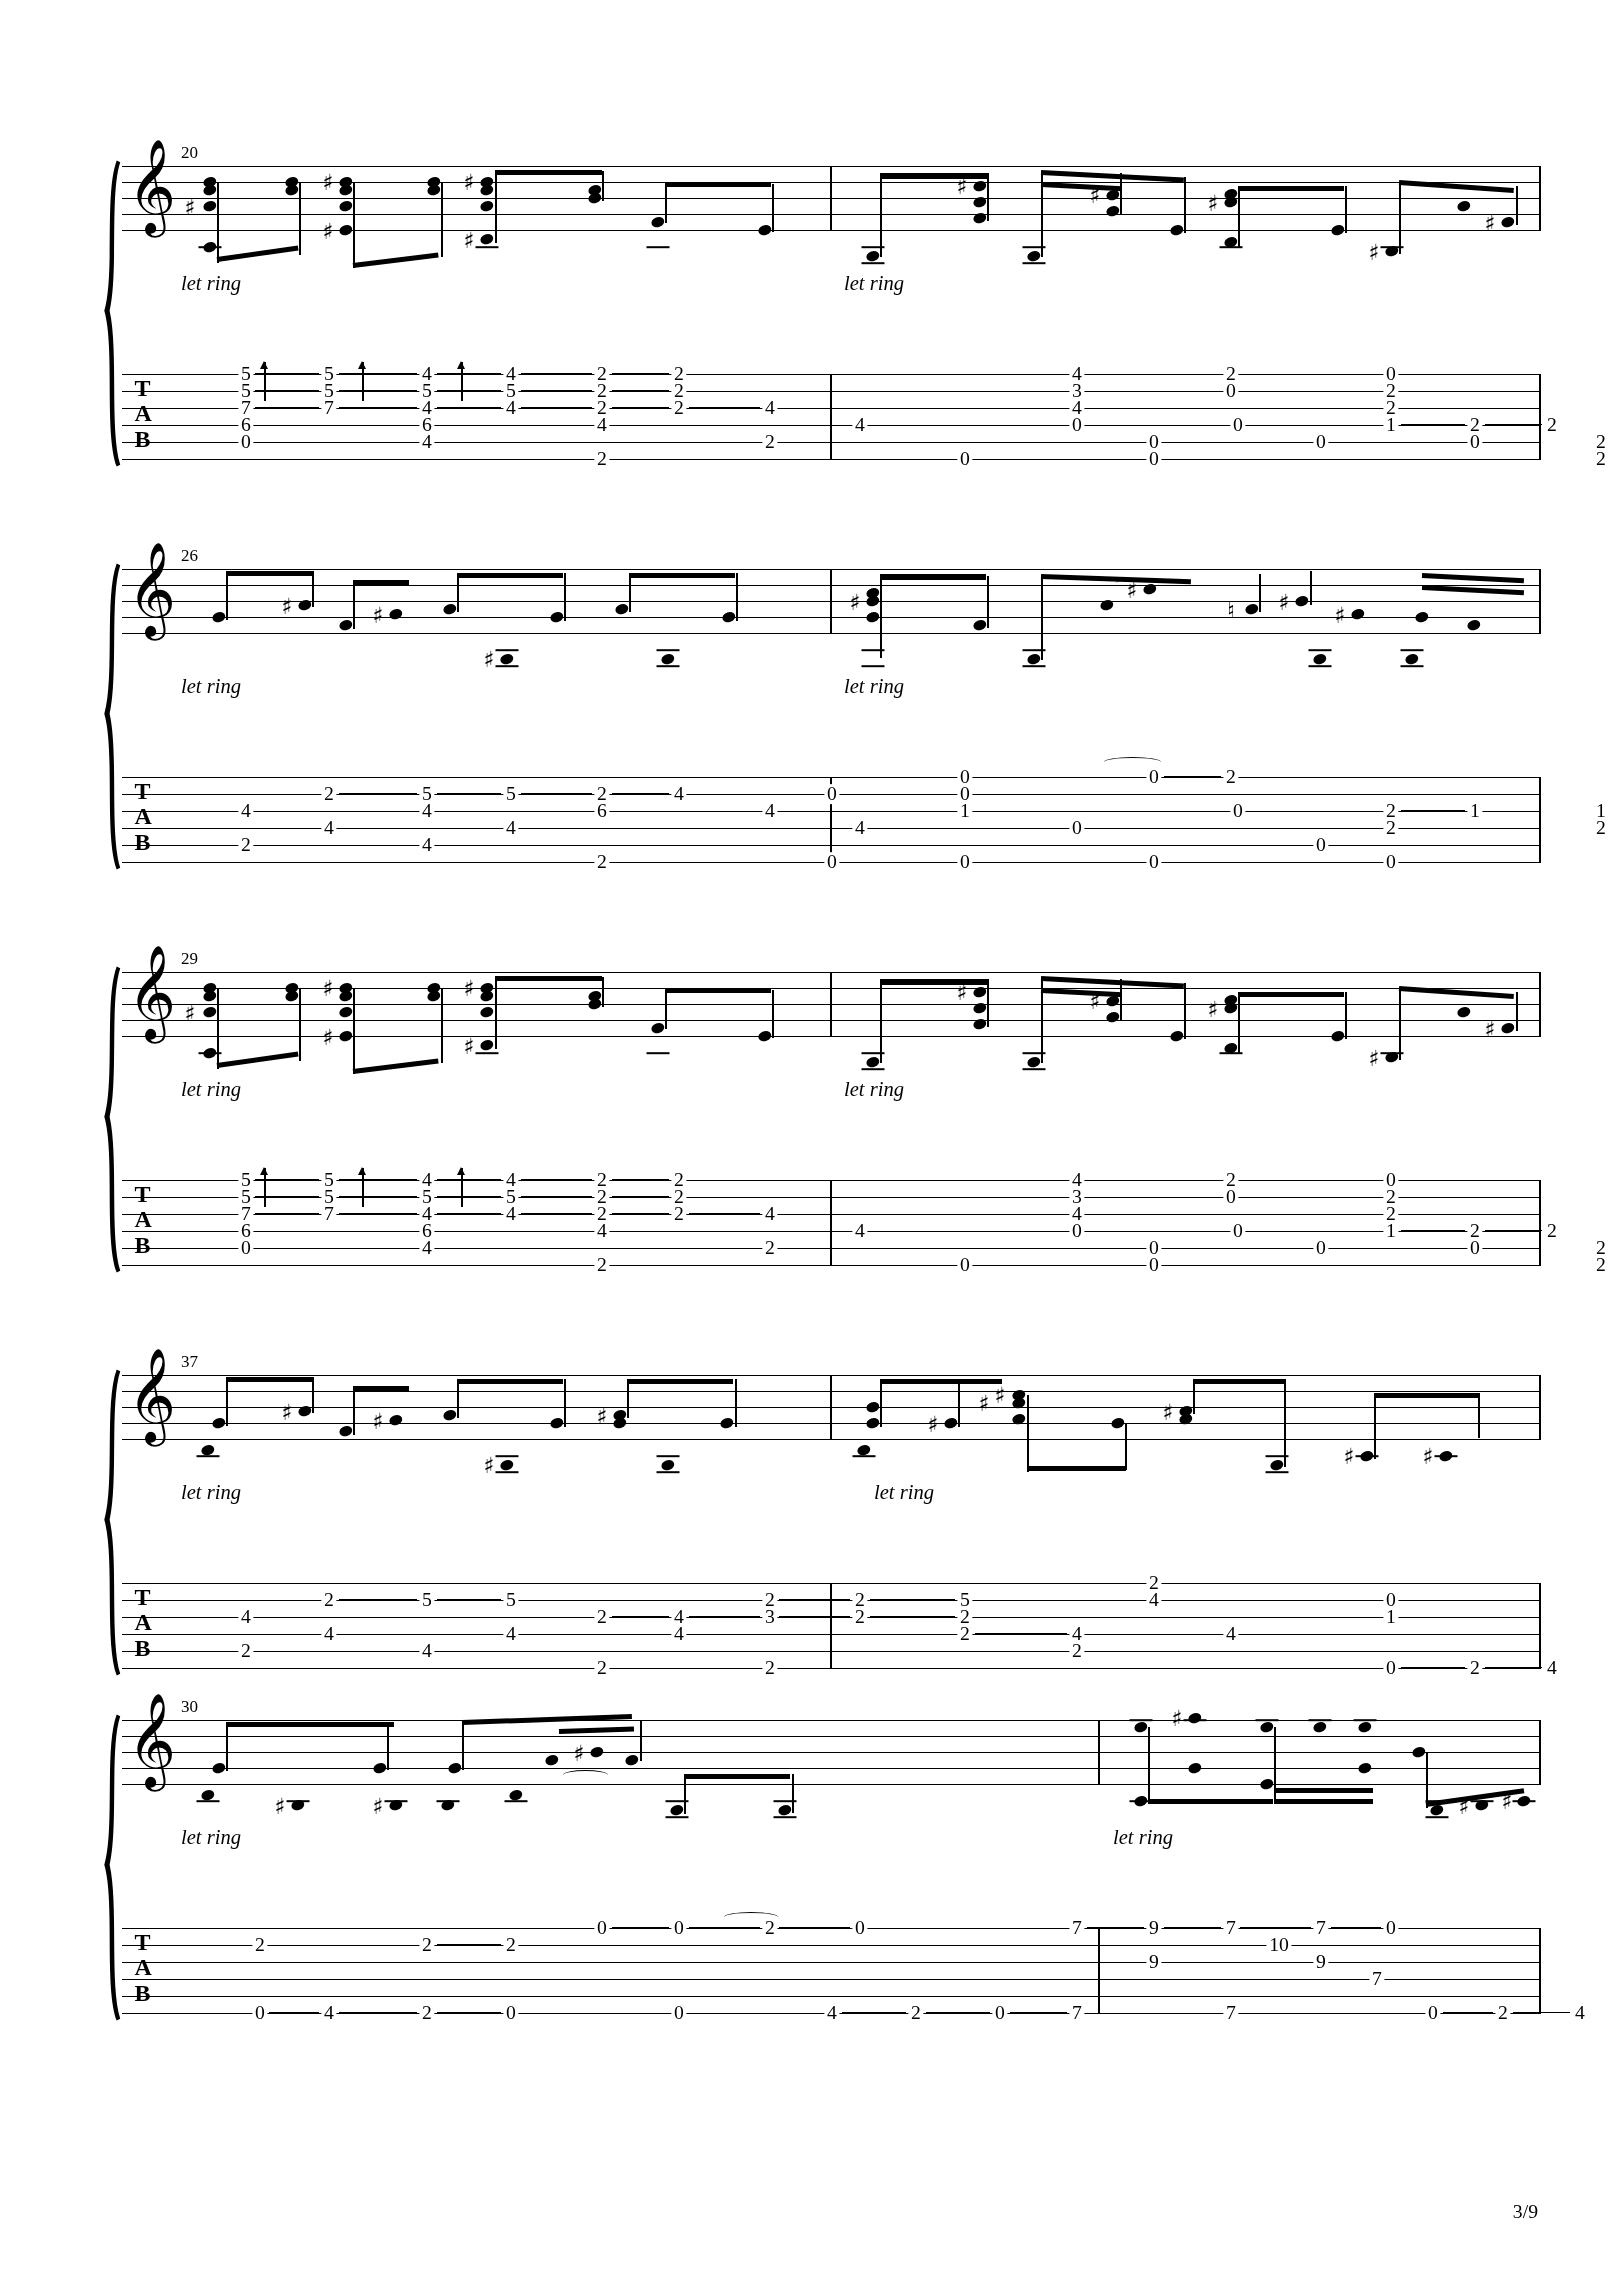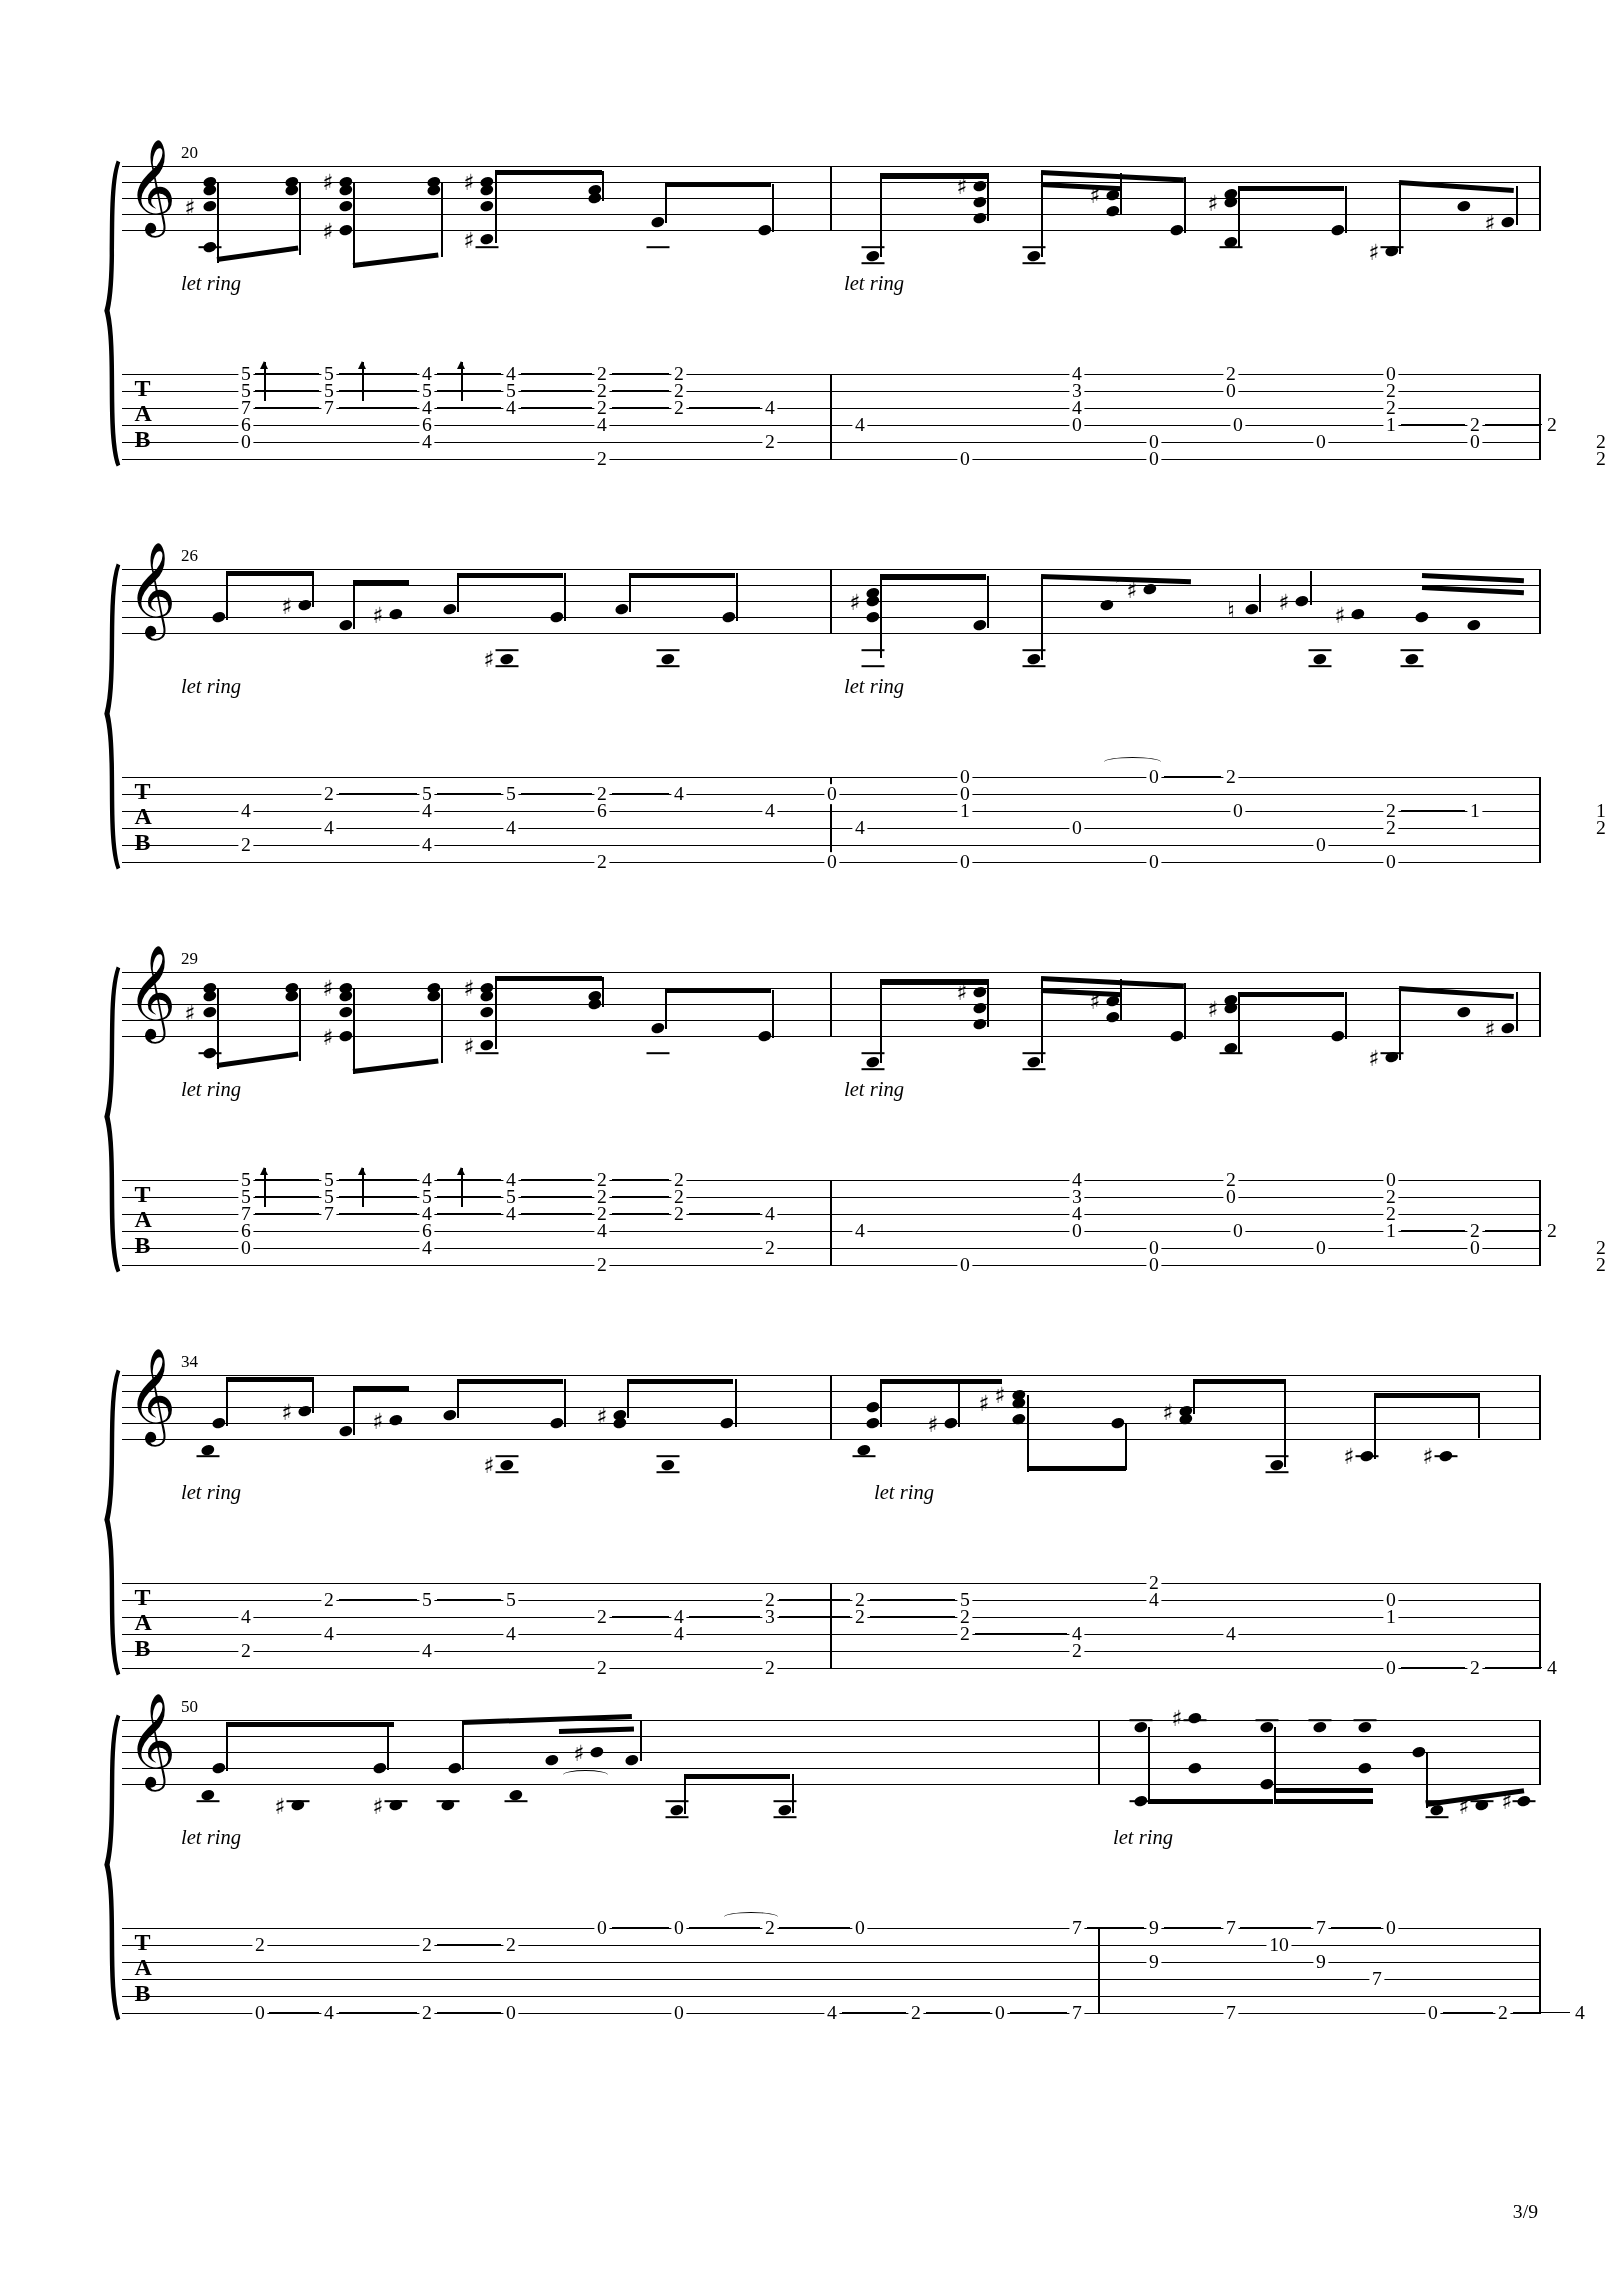--- a/index.html
+++ b/index.html
@@ -776,21 +776,21 @@
     </div>
     <div class="staff" style="top:9px;">
       <div class="line l0"></div>
       <div class="line l1"></div>
       <div class="line l2"></div>
       <div class="line l3"></div>
       <div class="line l4"></div>
       <div class="clef" style="left:5.4px;top:-21.5px;">𝄞</div>
       <div class="barline" style="left:708px;top:0px;height:65px;"></div>
       <div class="barline" style="left:1417px;top:0px;height:65px;"></div>
-      <div class="measnum" style="left:59px;top:-23px;">34</div>
+      <div class="measnum" style="left:59px;top:-23px;">37</div>
 
       <div class="nh" style="left:97px;top:48px;"></div>
       <div class="stem" style="left:104px;top:3.6px;height:47px;"></div>
       <div class="beam" style="left:104px;top:1.8px;width:86px;"></div>
       <div class="nh" style="left:183px;top:36px;"></div>
       <div class="sharp" style="left:165px;top:37px;">♯</div>
       <div class="stem" style="left:190px;top:1.8px;height:36px;"></div>
       <div class="nh" style="left:86px;top:75px;"></div>
       <div class="ledger" style="left:86px;top:81px;"></div>
 
@@ -930,21 +930,21 @@
     </div>
     <div class="staff" style="top:9px;">
       <div class="line l0"></div>
       <div class="line l1"></div>
       <div class="line l2"></div>
       <div class="line l3"></div>
       <div class="line l4"></div>
       <div class="clef" style="left:5.4px;top:-21.5px;">𝄞</div>
       <div class="barline" style="left:976px;top:0px;height:65px;"></div>
       <div class="barline" style="left:1417px;top:0px;height:65px;"></div>
-      <div class="measnum" style="left:59px;top:-23px;">50</div>
+      <div class="measnum" style="left:59px;top:-23px;">30</div>
 
       <div class="nh" style="left:97px;top:48px;"></div>
       <div class="stem" style="left:104px;top:3.6px;height:47px;"></div>
       <div class="beam" style="left:104px;top:1.8px;width:168px;"></div>
       <div class="nh" style="left:86px;top:75px;"></div>
       <div class="ledger" style="left:86px;top:81px;"></div>
       <div class="nh" style="left:176px;top:85px;"></div>
       <div class="ledger" style="left:176px;top:81px;"></div>
       <div class="sharp" style="left:158px;top:86px;">♯</div>
       <div class="stem" style="left:265px;top:1.8px;height:48px;"></div>

